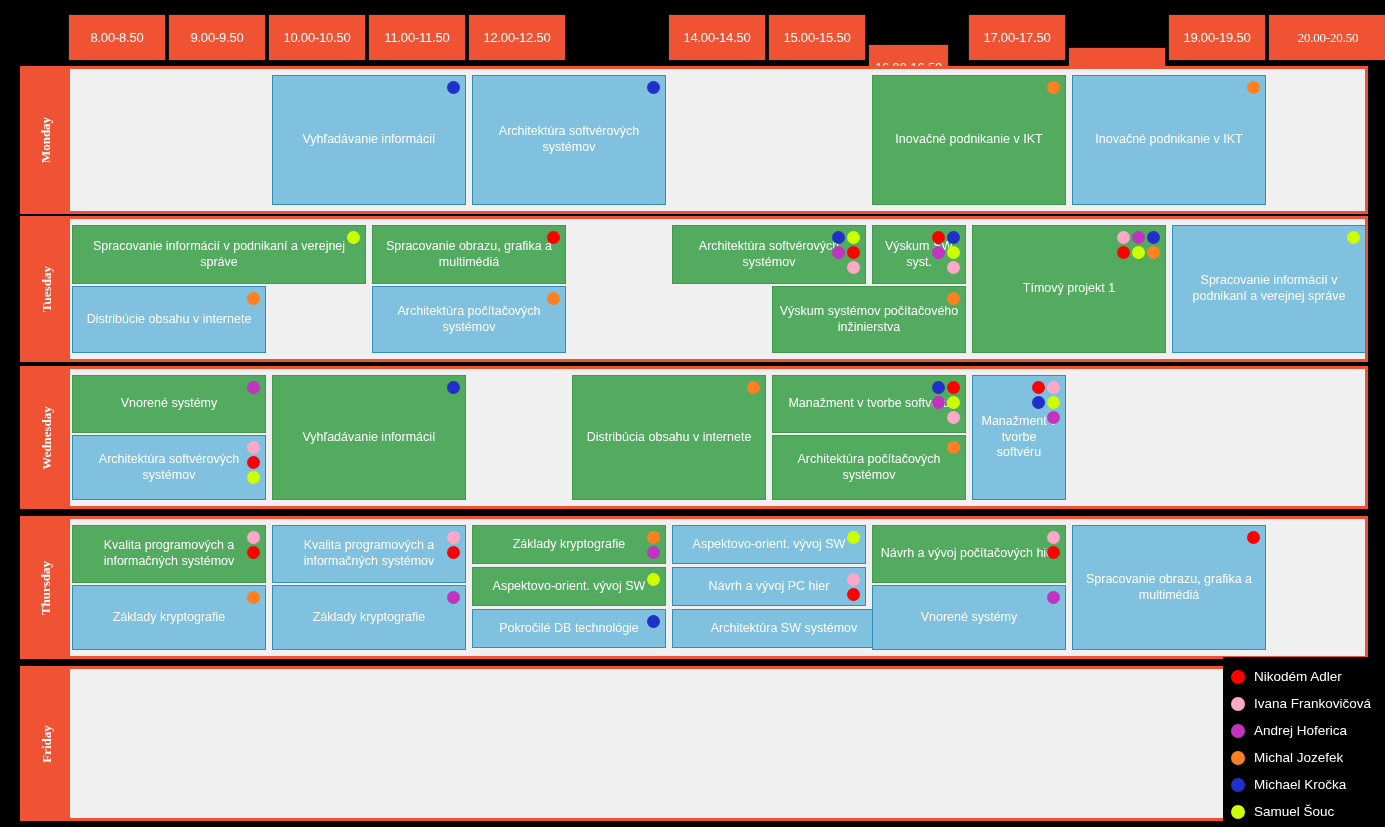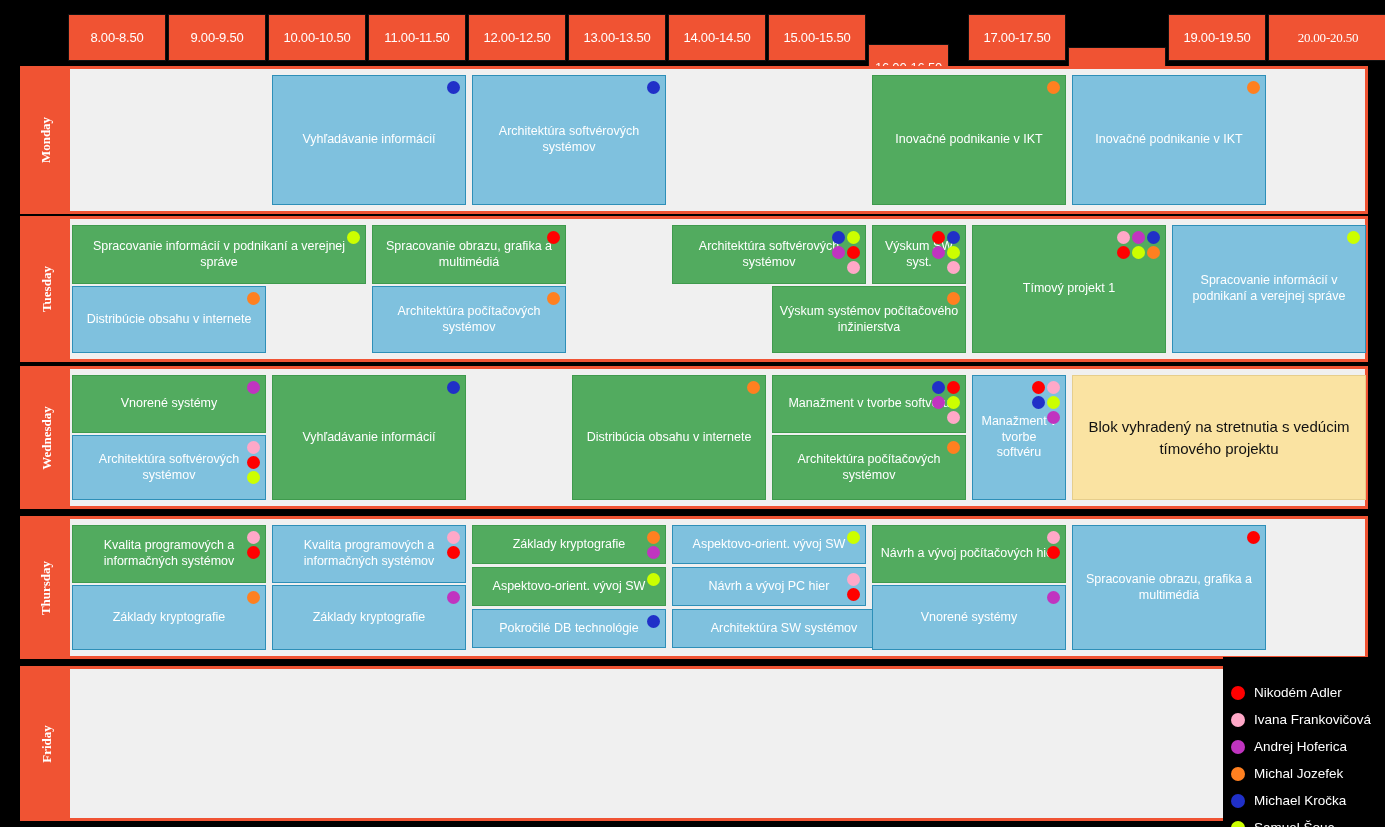--- a/index.html
+++ b/index.html
@@ -69,38 +69,37 @@
     justify-content: flex-end;
     align-content: flex-start;
   }
   .dot { width: 13px; height: 13px; border-radius: 50%; display: block; }
 
   
   #legend {
     position: absolute; right: 2px; top: 657px;
     width: 160px; height: 168px;
     background: #000000;
-    padding: 22px 4px 4px 8px;
+    padding: 6px 4px 4px 8px;
   }
   .legend-item { display: flex; align-items: center; height: 27px; }
   .legend-swatch { width: 14px; height: 14px; border-radius: 50%; flex: 0 0 14px; }
   .legend-text { color: #ffffff; font-size: 13.5px; margin-left: 9px; white-space: nowrap; }
 </style>
 </head>
 <body>
 
 <div id="root">
 
   <div id="time-header">
       <div class="time-cell" style="left: 0px; width: 98px;">8.00-8.50</div>
       <div class="time-cell" style="left: 100px; width: 98px;">9.00-9.50</div>
       <div class="time-cell" style="left: 200px; width: 98px;">10.00-10.50</div>
       <div class="time-cell" style="left: 300px; width: 98px;">11.00-11.50</div>
       <div class="time-cell" style="left: 400px; width: 98px;">12.00-12.50</div>
-      <div class="time-cell" style="left: 500px; width: 98px;">13.00-13.50</div>
       <div class="time-cell" style="left: 600px; width: 98px;">14.00-14.50</div>
       <div class="time-cell" style="left: 700px; width: 98px;">15.00-15.50</div>
       <div class="time-cell" style="left: 800px; width: 81px; margin-top: 30px;">16.00-16.50</div>
       <div class="time-cell" style="left: 900px; width: 98px;">17.00-17.50</div>
       <div class="time-cell" style="left: 1000px; width: 98px; margin-top: 33px;">18.00-18.50</div>
       <div class="time-cell" style="left: 1100px; width: 98px;">19.00-19.50</div>
       <div class="time-cell" style="left: 1200px; width: 120px; font-family: Liberation Serif, serif;">20.00-20.50</div>
     </div>
 
   <div id="days-container">
@@ -259,23 +258,20 @@
           <div class="block blue" style="left: 902px; width: 94px; top: 6px; height: 125px;">
             <span class="lbl">Manažment v tvorbe softvéru</span>
             <div class="dots" style="width: 30px; right: 5px; top: 5px;">
               <span class="dot" style="background: rgb(255, 0, 0);"></span>
               <span class="dot" style="background: rgb(255, 168, 200);"></span>
               <span class="dot" style="background: rgb(32, 48, 200);"></span>
               <span class="dot" style="background: rgb(204, 255, 0);"></span>
               <span class="dot" style="background: rgb(192, 52, 192);"></span>
             </div>
           </div>
-          <div class="block yellow" style="left: 1002px; width: 294px; top: 6px; height: 125px;">
-            <span class="lbl">Blok vyhradený na stretnutia s vedúcim tímového projektu</span>
-          </div>
         </div>
       </div>
       <div class="day-row" style="top: 516px; height: 143px;">
         <div class="day-label">
           <span>Thursday</span>
         </div>
         <div class="row-canvas">
           <div class="block green" style="left: 2px; width: 194px; top: 6px; height: 58px;">
             <span class="lbl">Kvalita programových a informačných systémov</span>
             <div class="dots" style="width: 15px; right: 5px; top: 5px;">

